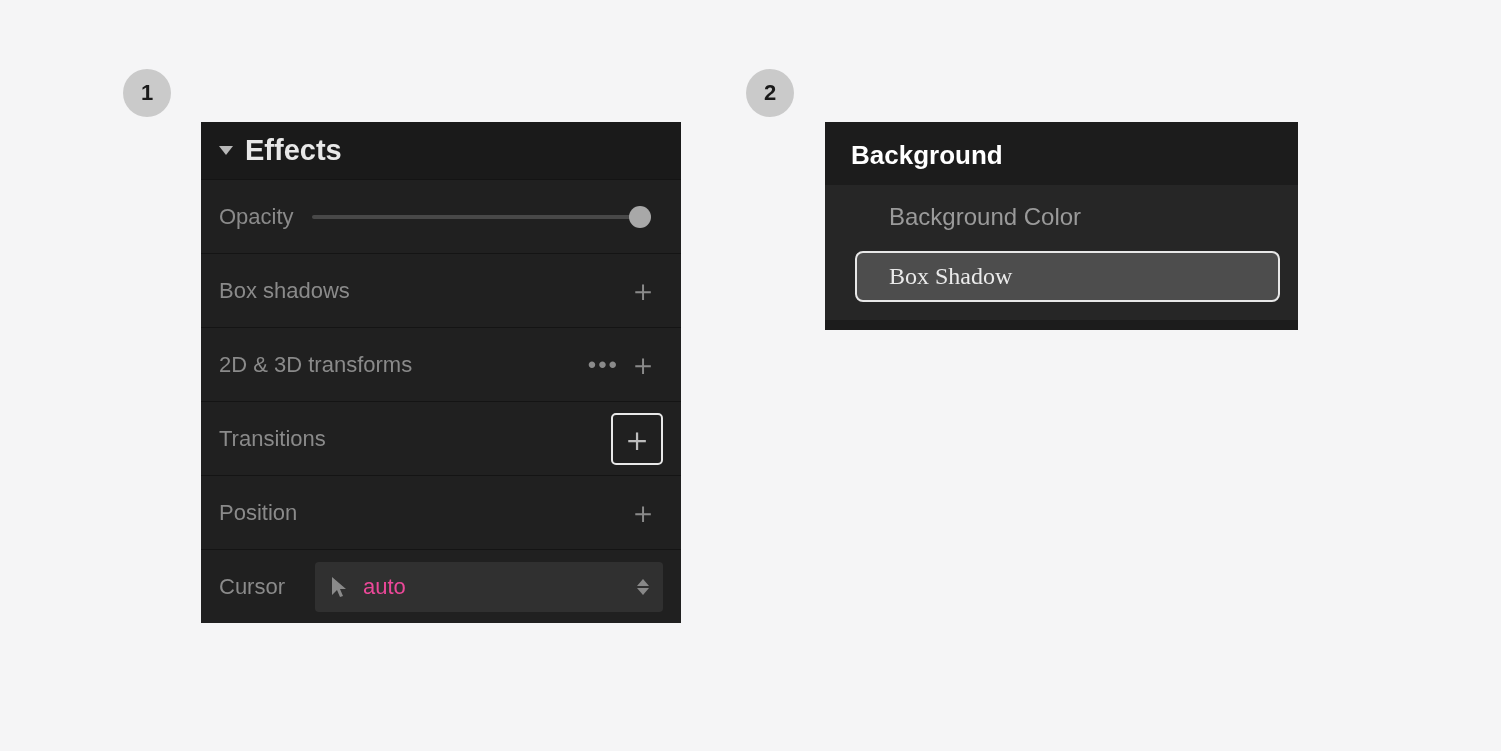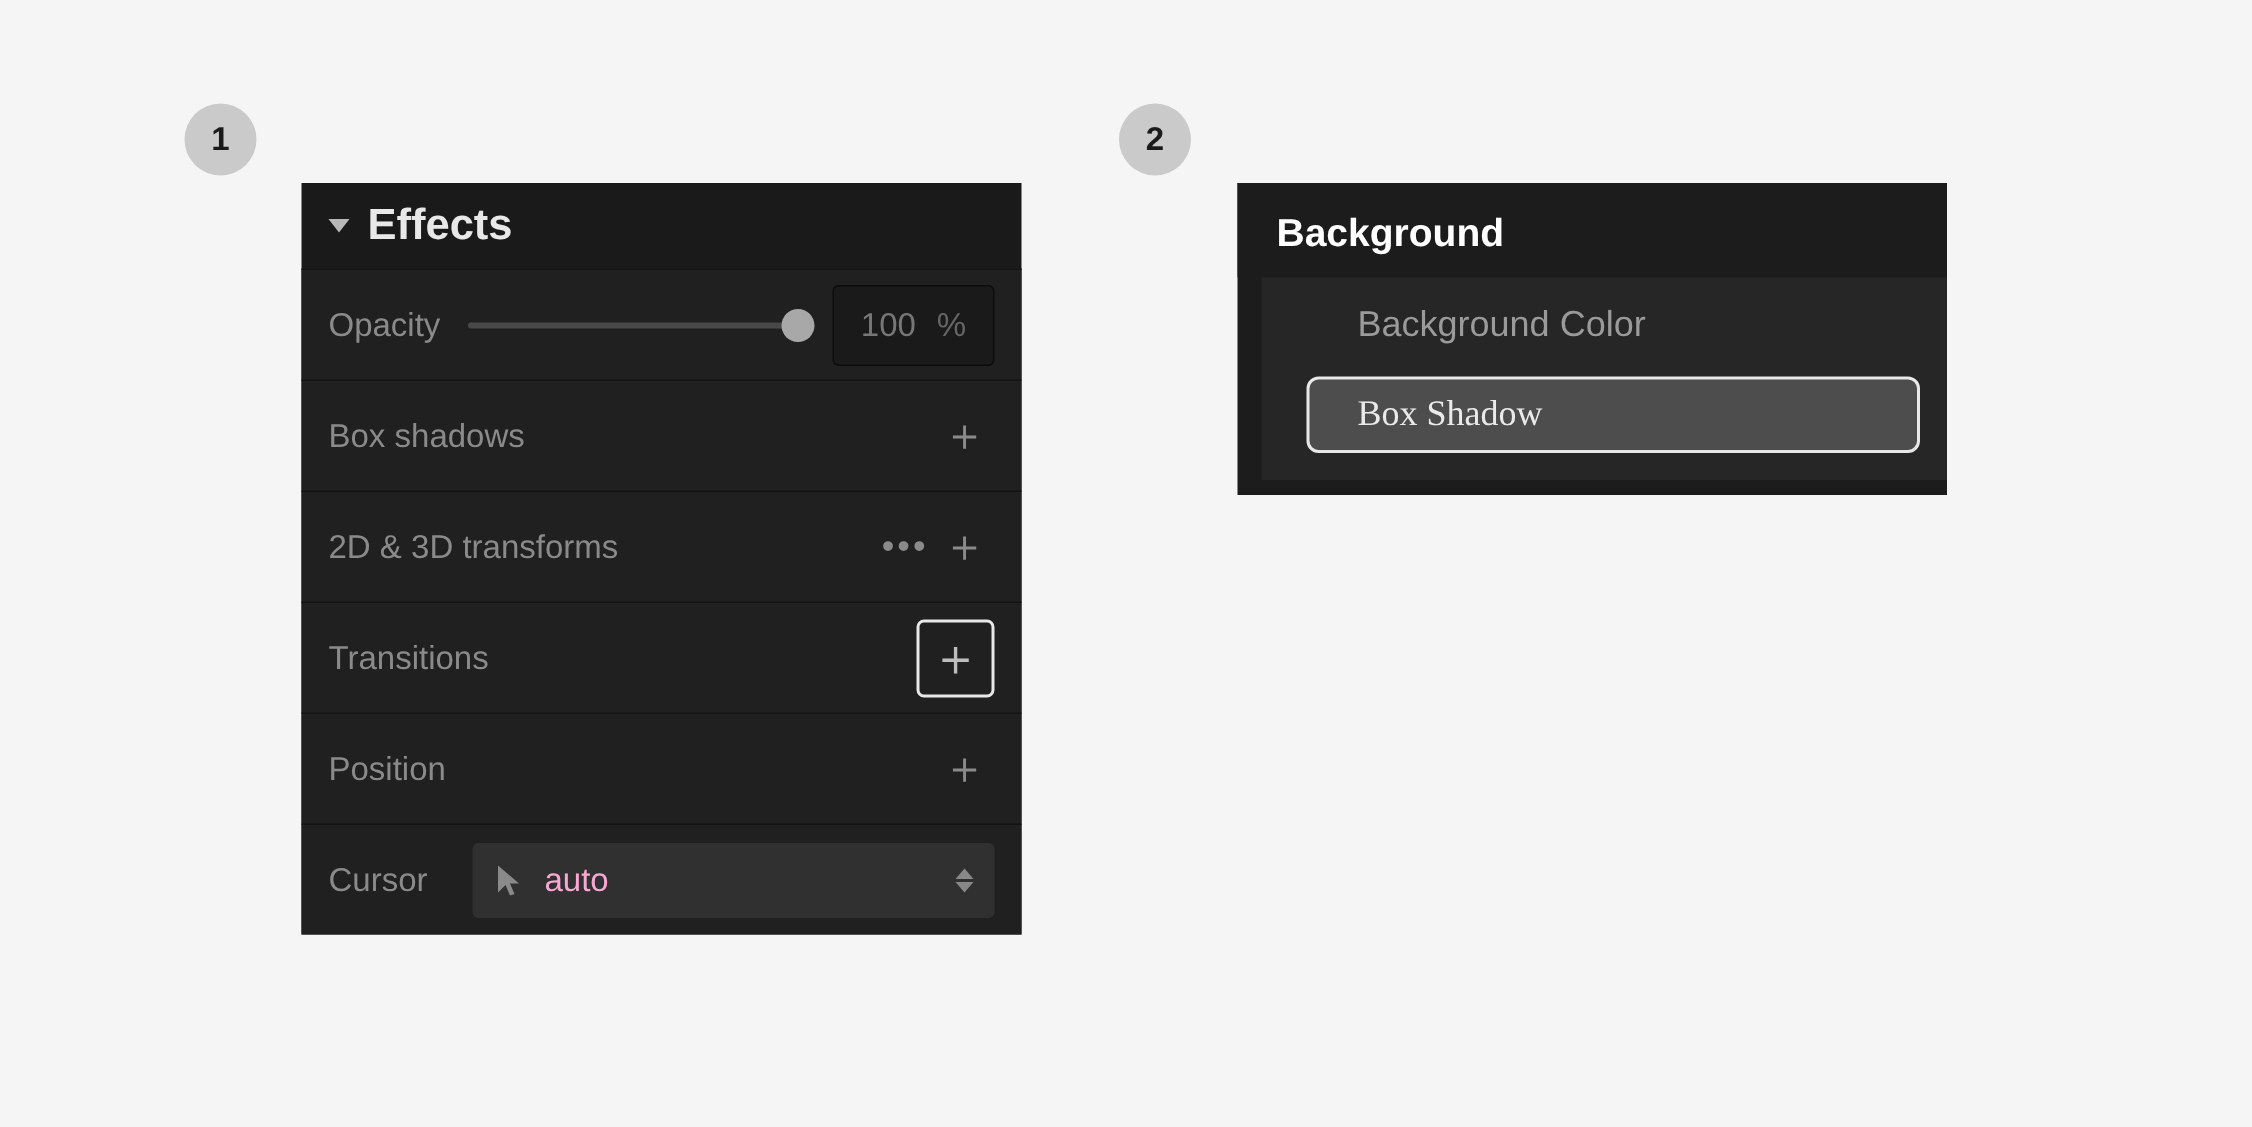--- a/index.html
+++ b/index.html
@@ -115,21 +115,21 @@
     margin-right: 4px;
   }
   .select {
     flex: 1 1 auto;
     height: 50px;
     background: #303030;
     border-radius: 4px;
     display: flex;
     align-items: center;
     padding: 0 14px;
-    color: #f9a8d4;
+    color: #ec4899;
     gap: 14px;
     position: relative;
   }
   .select .cursor-icon svg { display:block; }
   .select .arrows {
     margin-left: auto;
     display: flex; flex-direction: column; gap: 2px;
   }
   .select .arrows .up {
     width:0;height:0;border-left:6px solid transparent;border-right:6px solid transparent;border-bottom:7px solid #888;
@@ -150,21 +150,20 @@
   .panel2 .hdr {
     padding: 18px 26px 14px 26px;
     color: #ffffff;
     font-size: 26px;
     font-weight: 700;
     background: #1c1c1c;
   }
   .panel2 .list {
     background: #262626;
     padding: 4px 0 12px 0;
-    margin-left: 16px;
   }
   .panel2 .item {
     padding: 14px 0 14px 64px;
     font-size: 24px;
     color: #9a9a9a;
   }
   .panel2 .item.selected-wrap {
     padding: 6px 18px 6px 30px;
     font-family: Liberation Serif, serif;
   }
@@ -185,24 +184,20 @@
 <div class="panel1">
   <div class="panel-header">
     <span class="tri"></span>
     <span>Effects</span>
   </div>
 
   <div class="row">
     <span class="label">Opacity</span>
     <div class="slider-track">
       <div class="slider-thumb"></div>
-    </div>
-    <div class="num-box">
-      <span>100</span>
-      <span class="unit">%</span>
     </div>
   </div>
 
   <div class="row">
     <span class="label">Box shadows</span>
     <span class="spacer"></span>
     <div class="icon-btn">
       <span>＋</span>
     </div>
   </div>

